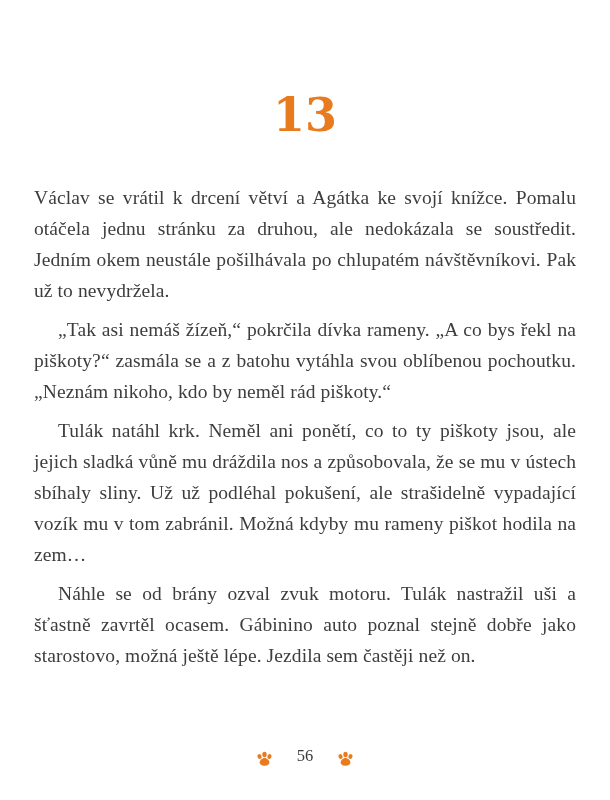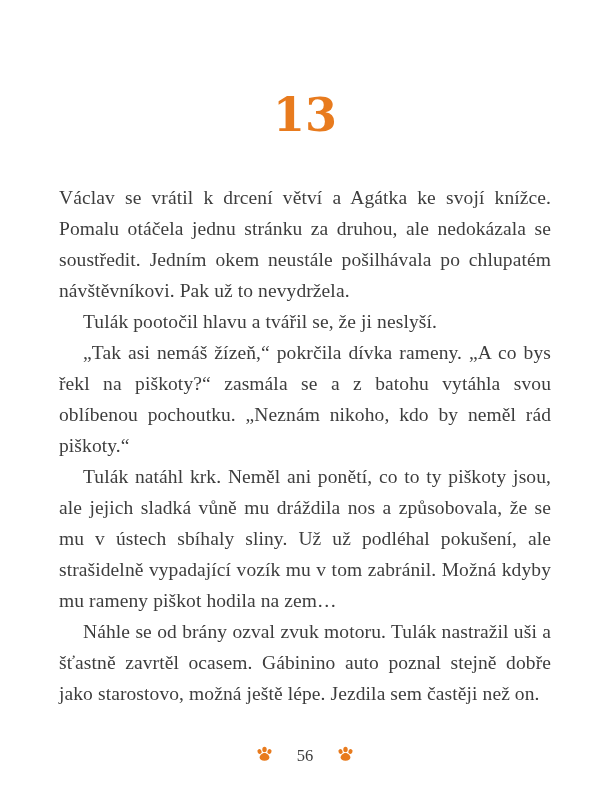--- a/index.html
+++ b/index.html
@@ -6,54 +6,54 @@
     margin: 0;
     padding: 0;
     background: #ffffff;
   }
   .page {
     position: relative;
     width: 610px;
     height: 800px;
     background: #ffffff;
     box-sizing: border-box;
-    padding: 0 59px;
+    padding: 0 26px;
     overflow: hidden;
     font-family: "Liberation Serif", serif;
     color: #3d3d3d;
   }
   .chapter-number {
     font-family: "DejaVu Serif", serif;
     font-weight: bold;
     font-size: 46px;
     line-height: 1;
     text-align: center;
     padding-top: 92px;
     margin: 0 0 44px 0;
   }
   .body-text {
     font-size: 19.5px;
     line-height: 31px;
     text-align: justify;
     letter-spacing: 0.1px;
   }
   .para {
-    margin: 0;
+    margin: 8px;
   }
   .para.indent {
     text-indent: 24px;
   }
   .footer {
     position: absolute;
     left: 0;
     right: 0;
     bottom: 34px;
     display: flex;
     justify-content: center;
-    align-items: flex-start;
+    align-items: flex-end;
     gap: 24px;
   }
   .page-number {
     font-size: 16.5px;
     color: #3d3d3d;
   }
   .paw {
     display: inline-block;
     line-height: 0;
   }
@@ -63,21 +63,20 @@
 </style>
 </head>
 <body>
 
 <div class="page">
 
   <div class="chapter-number accent" style="color: rgb(232, 123, 30);">13</div>
 
   <div class="body-text">
       <p class="para">Václav se vrátil k drcení větví a Agátka ke svojí knížce. Pomalu otáčela jednu stránku za druhou, ale nedokázala se soustředit. Jedním okem neustále pošilhávala po chlupatém návštěvníkovi. Pak už to nevydržela.</p>
-      <p class="para indent">Tulák pootočil hlavu a tvářil se, že ji neslyší.</p>
       <p class="para indent">„Tak asi nemáš žízeň,“ pokrčila dívka rameny. „A co bys řekl na piškoty?“ zasmála se a z batohu vytáhla svou oblíbenou pochoutku. „Neznám nikoho, kdo by neměl rád piškoty.“</p>
       <p class="para indent">Tulák natáhl krk. Neměl ani ponětí, co to ty piškoty jsou, ale jejich sladká vůně mu dráždila nos a způsobovala, že se mu v ústech sbíhaly sliny. Už už podléhal pokušení, ale strašidelně vypadající vozík mu v tom zabránil. Možná kdyby mu rameny piškot hodila na zem…</p>
       <p class="para indent">Náhle se od brány ozval zvuk motoru. Tulák nastražil uši a šťastně zavrtěl ocasem. Gábinino auto poznal stejně dobře jako starostovo, možná ještě lépe. Jezdila sem častěji než on.</p>
     </div>
 
   <div class="footer">
     <span class="paw">
       <svg width="17" height="15" viewBox="0 0 24 21" aria-hidden="true">
         <g class="paw-fill" fill="#E87B1E">
           <ellipse cx="5" cy="7.6" rx="2.9" ry="3.5" transform="rotate(-22 5 7.6)"></ellipse>

